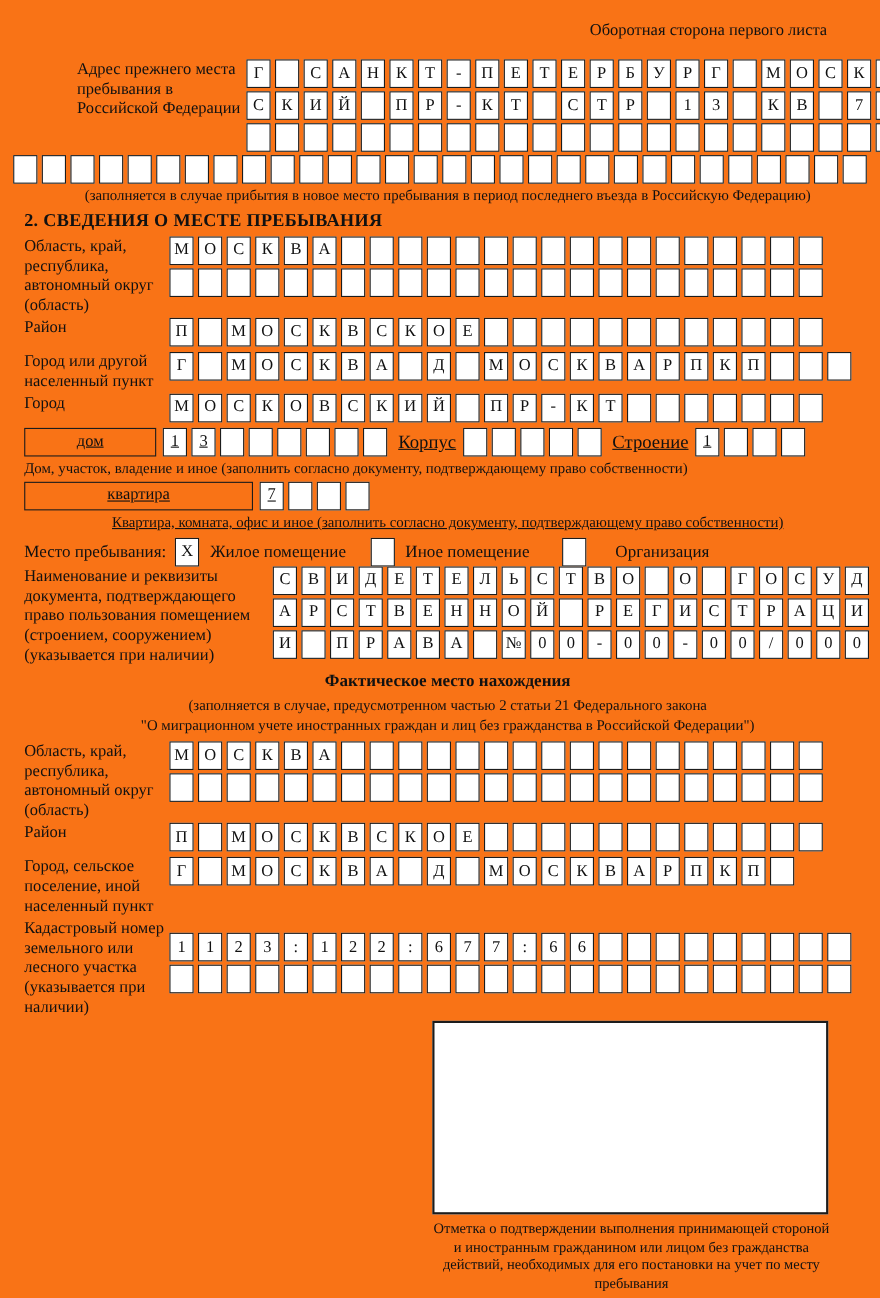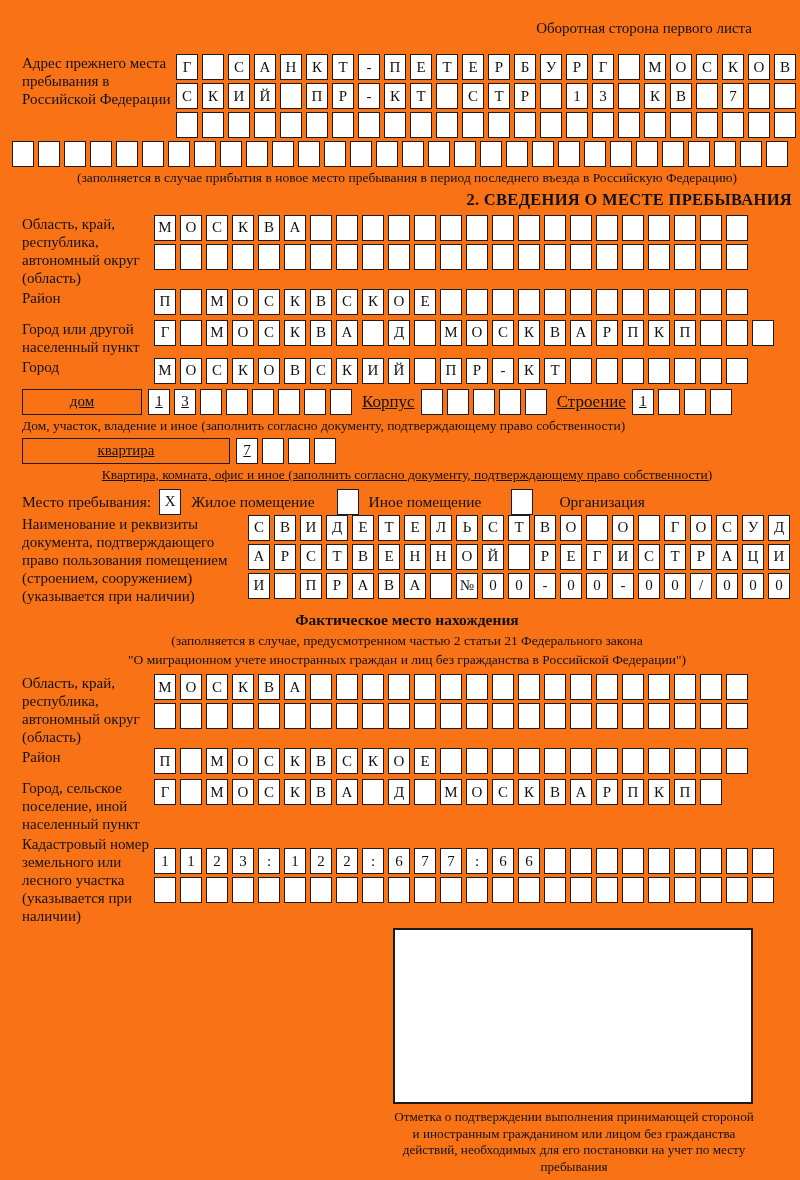--- a/index.html
+++ b/index.html
@@ -6,34 +6,34 @@
   html,body { background:#ffffff; }
   .page {
     width: 800px; height: 1180px; overflow: hidden;
     background: #f97316; color: #111;
     font-family: "Liberation Serif", "DejaVu Serif", serif;
     padding: 20px 8px 0 22px; position: relative;
   }
   .hdr { text-align: right; font-size: 15px; padding-right: 40px; margin-bottom: 17px; }
   .block { display: flex; align-items: flex-start; }
   .lbl { font-size: 15px; line-height: 1.2; flex: 0 0 auto; padding-right: 4px; }
-  .lbl.w150 { width: 154px; }
+  .lbl.w150 { width: 154px; margin-left: 48px; }
   .lbl.w130 { width: 132px; }
   .lbl.w222 { width: 226px; }
   .rows { flex: 1 1 auto; }
   .cellrow { display: flex; gap: 4px; margin-bottom: 3px; }
   .cell {
     flex: 0 0 22px; width: 22px; height: 26px;
     border: 1.6px solid #1c1c1c; background: #fff;
     display: flex; align-items: center; justify-content: center;
     font-size: 15px; line-height: 1;
   }
   .fullrow { margin-left: -10px; margin-top: 0; }
   .note { text-align: center; font-size: 13.5px; line-height: 1.25; margin: 2px 0 2px; }
-  .sec-title { text-align: right; font-weight: bold; font-size: 16.5px; margin: 3px 0 5px; letter-spacing: 0.3px; }
+  .sec-title { text-align: left; font-weight: bold; font-size: 16.5px; margin: 3px 0 5px; letter-spacing: 0.3px; }
   .sub-title { text-align: center; font-weight: bold; font-size: 15.5px; margin: 6px 0 4px; }
   .mb2 { margin-bottom: 2px; } .mb6 { margin-bottom: 6px; }
   .inline-row { display: flex; align-items: center; margin-bottom: 3px; text-decoration: underline; }
   .bigbox {
     border: 1.6px solid #1c1c1c; height: 26px;
     display: flex; align-items: center; justify-content: center;
     font-size: 15px;
   }
   .bigbox.dom { width: 120px; margin-right: 6px; }
   .bigbox.kvart { width: 208px; margin-right: 6px; }

